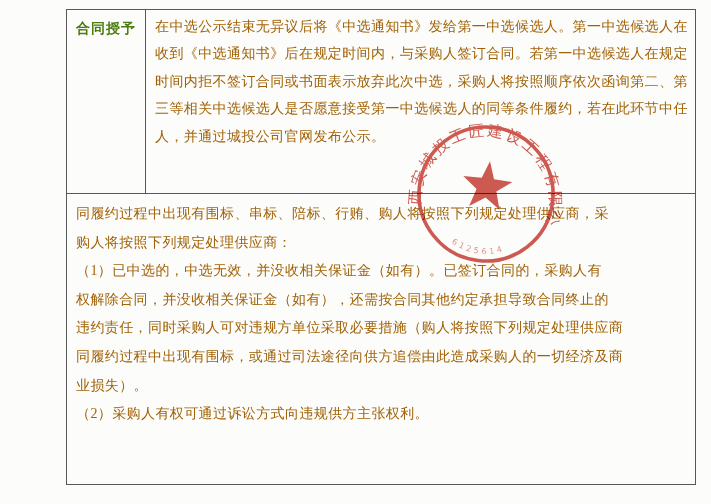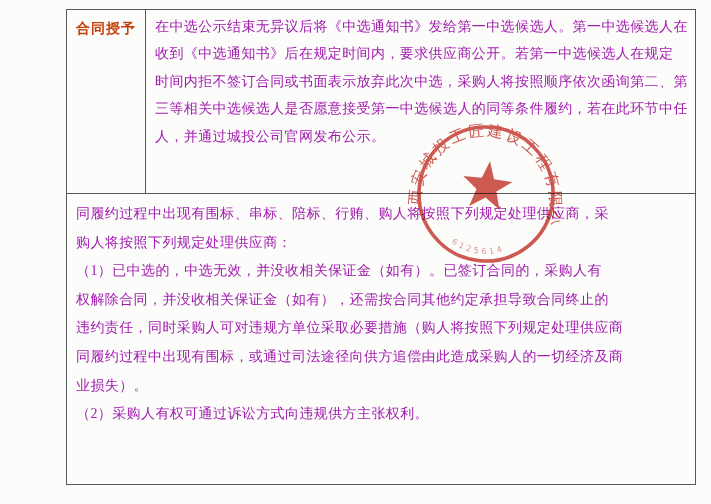--- a/index.html
+++ b/index.html
@@ -11,27 +11,27 @@
   .doc-table{
     position:absolute;left:66px;top:9px;width:630px;height:476px;
     border:1px solid #585858;box-sizing:border-box;background:transparent;
   }
   .t-row{display:flex;box-sizing:border-box;}
   .t-row.first{height:184px;border-bottom:1px solid #585858;}
   .t-row.second{height:290px;}
   .label-cell{
     width:79px;flex:0 0 79px;border-right:1px solid #585858;
     box-sizing:border-box;display:flex;justify-content:center;
-    font-weight:bold;font-size:14px;letter-spacing:1px;color:#c2410c;
+    font-weight:bold;font-size:14px;letter-spacing:1px;color:#4d7c0f;
   }
   .label-top{align-items:flex-start;padding-top:10px;}
   .label-mid{align-items:center;}
   .content-cell{
     flex:1;box-sizing:border-box;overflow:hidden;
-    font-size:14px;letter-spacing:0.4px;color:#a21caf;
+    font-size:14px;letter-spacing:0.4px;color:#a16207;
   }
   .content-first{padding:3px 6px 0 9px;line-height:27.4px;}
   .content-second{padding:6px 6px 0 9px;line-height:28.6px;}
   .tl{white-space:nowrap;}
   .seal{
     position:absolute;left:399px;top:107px;width:174px;height:174px;
     transform:rotate(7deg);mix-blend-mode:multiply;opacity:0.82;
     pointer-events:none;
   }
   .seal svg{display:block;}
@@ -40,21 +40,21 @@
 <body>
 
 <div class="canvas">
 
   <div class="doc-table">
 
     <div class="t-row first">
       <div class="label-cell label-top">合同授予</div>
       <div class="content-cell content-first">
           <div class="tl">在中选公示结束无异议后将《中选通知书》发给第一中选候选人。第一中选候选人在</div>
-          <div class="tl">收到《中选通知书》后在规定时间内，要求供应商公开。若第一中选候选人在规定</div>
+          <div class="tl">收到《中选通知书》后在规定时间内，与采购人签订合同。若第一中选候选人在规定</div>
           <div class="tl">时间内拒不签订合同或书面表示放弃此次中选，采购人将按照顺序依次函询第二、第</div>
           <div class="tl">三等相关中选候选人是否愿意接受第一中选候选人的同等条件履约，若在此环节中任</div>
           <div class="tl">人，并通过城投公司官网发布公示。</div>
         </div>
     </div>
 
     <div class="t-row second">
       <div class="content-cell content-second">
           <div class="tl">同履约过程中出现有围标、串标、陪标、行贿、购人将按照下列规定处理供应商，采</div>
           <div class="tl">购人将按照下列规定处理供应商：</div>

